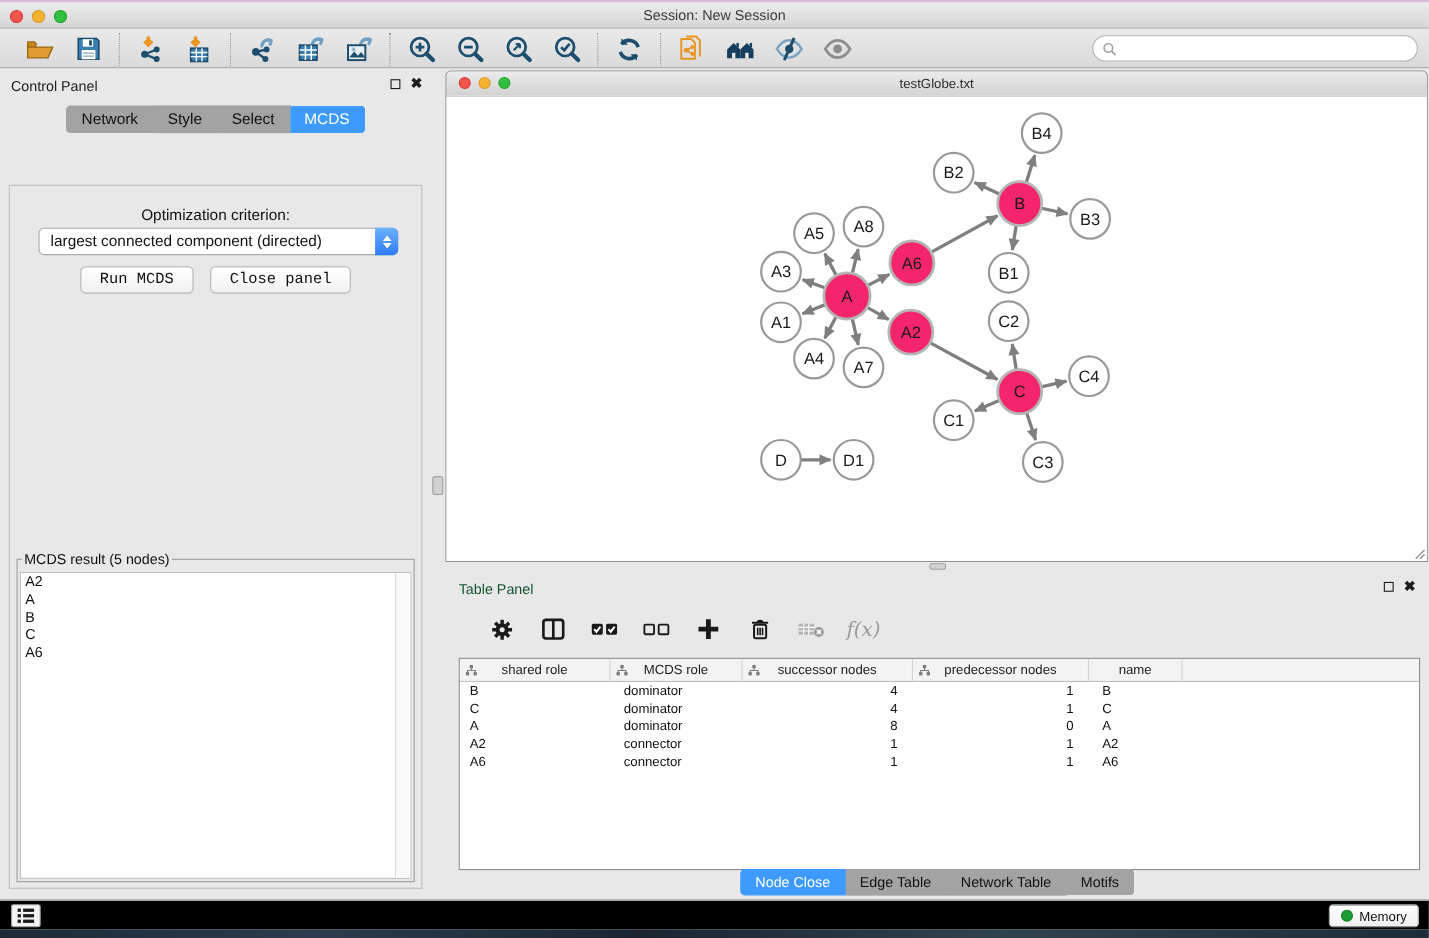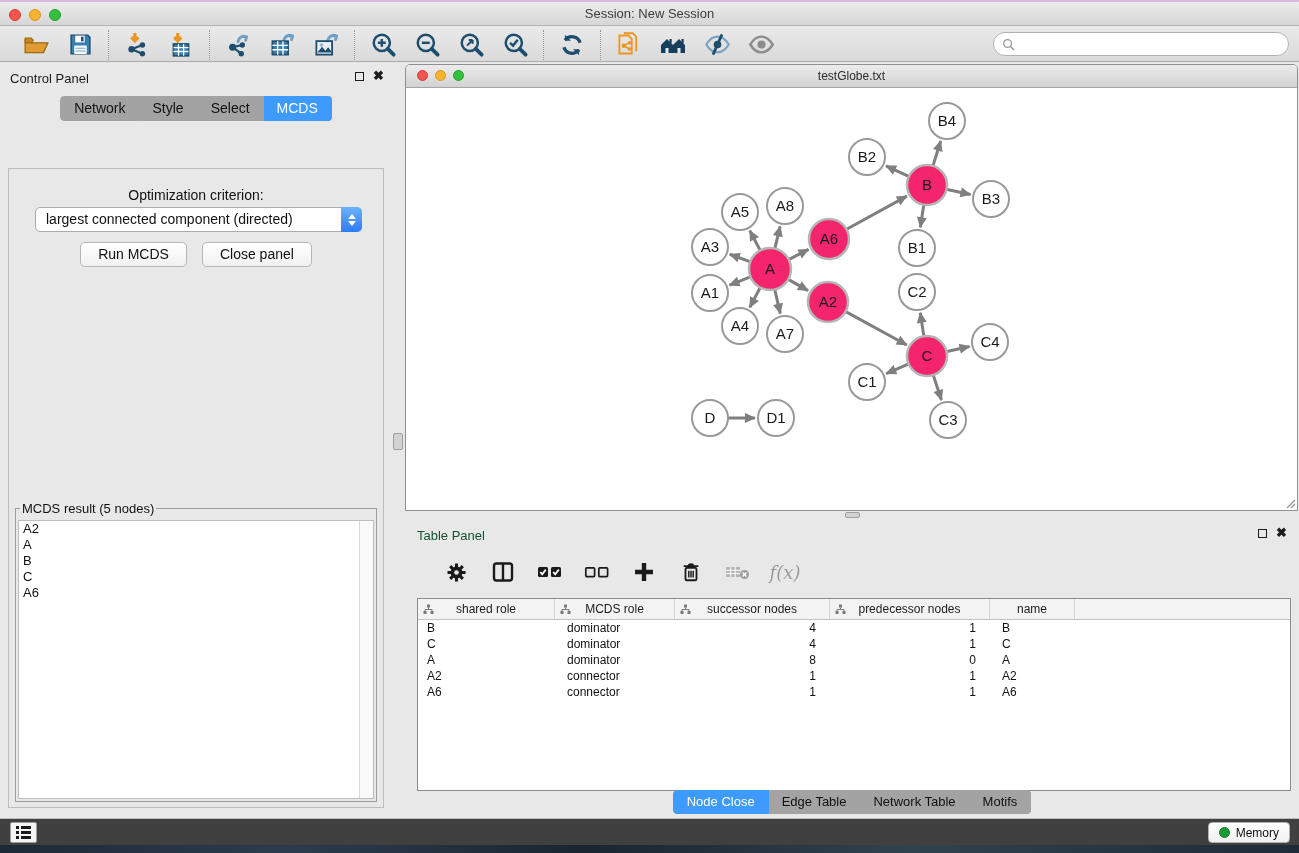--- a/index.html
+++ b/index.html
@@ -72,21 +72,21 @@
     background:linear-gradient(#6cb1fd,#2e7bf6); display:flex; flex-direction:column;
     align-items:center; justify-content:center; gap:2px;
   }
   .chev { width:0; height:0; border-left:4px solid transparent; border-right:4px solid transparent; }
   .chev.up { border-bottom:5px solid #fff; }
   .chev.dn { border-top:5px solid #fff; }
   .cp-buttons { position:absolute; top:73px; width:100%; display:flex; justify-content:center; gap:15px; }
   .mac-btn {
     background:linear-gradient(#ffffff,#f1f1f1); border:1px solid #b6b6b6; border-radius:5px;
     font-size:14px; color:#111; padding:3px 17px 4px; cursor:default; white-space:nowrap;
-    font-family:Liberation Sans, sans-serif;
+    font-family:Liberation Mono, monospace;
   }
   .result-fieldset {
     position:absolute; left:6px; right:6px; top:332px; bottom:5px;
     border:1px solid #9d9d9d; margin:0; padding:2px;
   }
   .result-fieldset legend { font-size:13px; color:#111; padding:0 2px; margin-left:2px; }
   .result-list { position:absolute; left:2px; right:2px; top:4px; bottom:2px; background:#fff; border:1px solid #bdbdbd; }
   .result-scroll { position:absolute; right:0; top:0; bottom:0; width:14px; background:#fafafa; border-left:1px solid #d9d9d9; }
   .result-item { font-size:13px; color:#111; line-height:16px; padding-left:4px; }
   
@@ -126,21 +126,21 @@
     position:relative; display:flex; align-items:center; justify-content:center;
     font-size:12px; color:#1c1c1c; border-right:1px solid #d4d4d4; height:100%;
   }
   .tbl-hcell .hier-ic { position:absolute; left:5px; top:5px; }
   .tbl-row { display:flex; height:16px; align-items:center; }
   .tbl-cell { font-size:12px; color:#111; white-space:nowrap; overflow:hidden; }
   .tp-tabs { position:absolute; bottom:4px; left:0; width:100%; display:flex; justify-content:center; }
   
   .status-bar {
     position:absolute; left:0; right:0; bottom:8px; height:27px;
-    background:#404040; border-top:1px solid #bdbdbd;
+    background:#000000; border-top:1px solid #bdbdbd;
   }
   .list-btn {
     position:absolute; left:10px; top:3px; width:27px; height:21px;
     background:#f4f4f4; border:1px solid #9d9d9d; border-radius:2px;
     display:flex; flex-direction:column; justify-content:center; gap:2px; padding:0 5px;
   }
   .list-row { display:flex; align-items:center; gap:2px; }
   .list-dot { width:3px; height:3px; background:#1a1a1a; }
   .list-bar { flex:1; height:3px; background:#1a1a1a; }
   .memory-btn {

